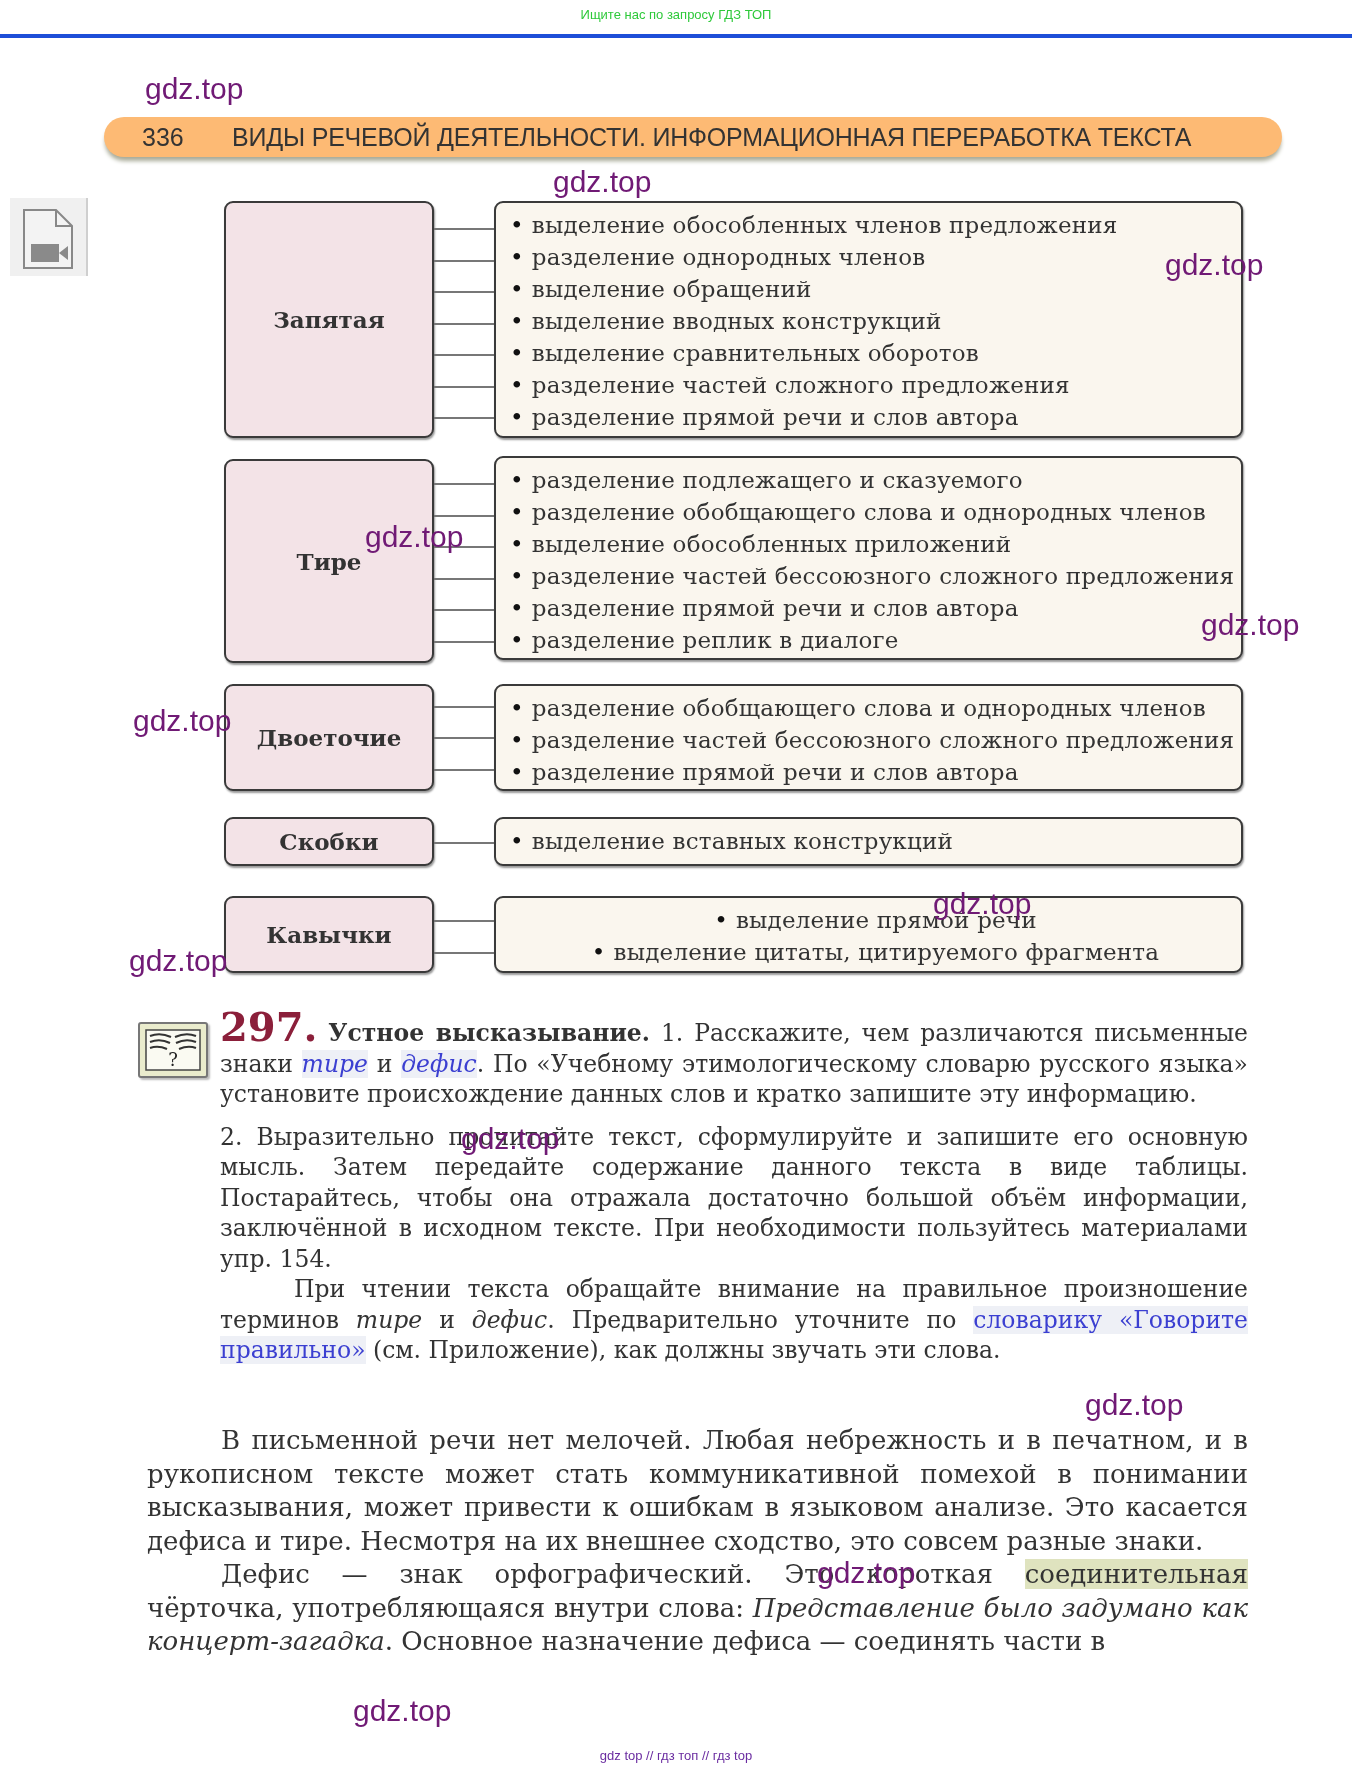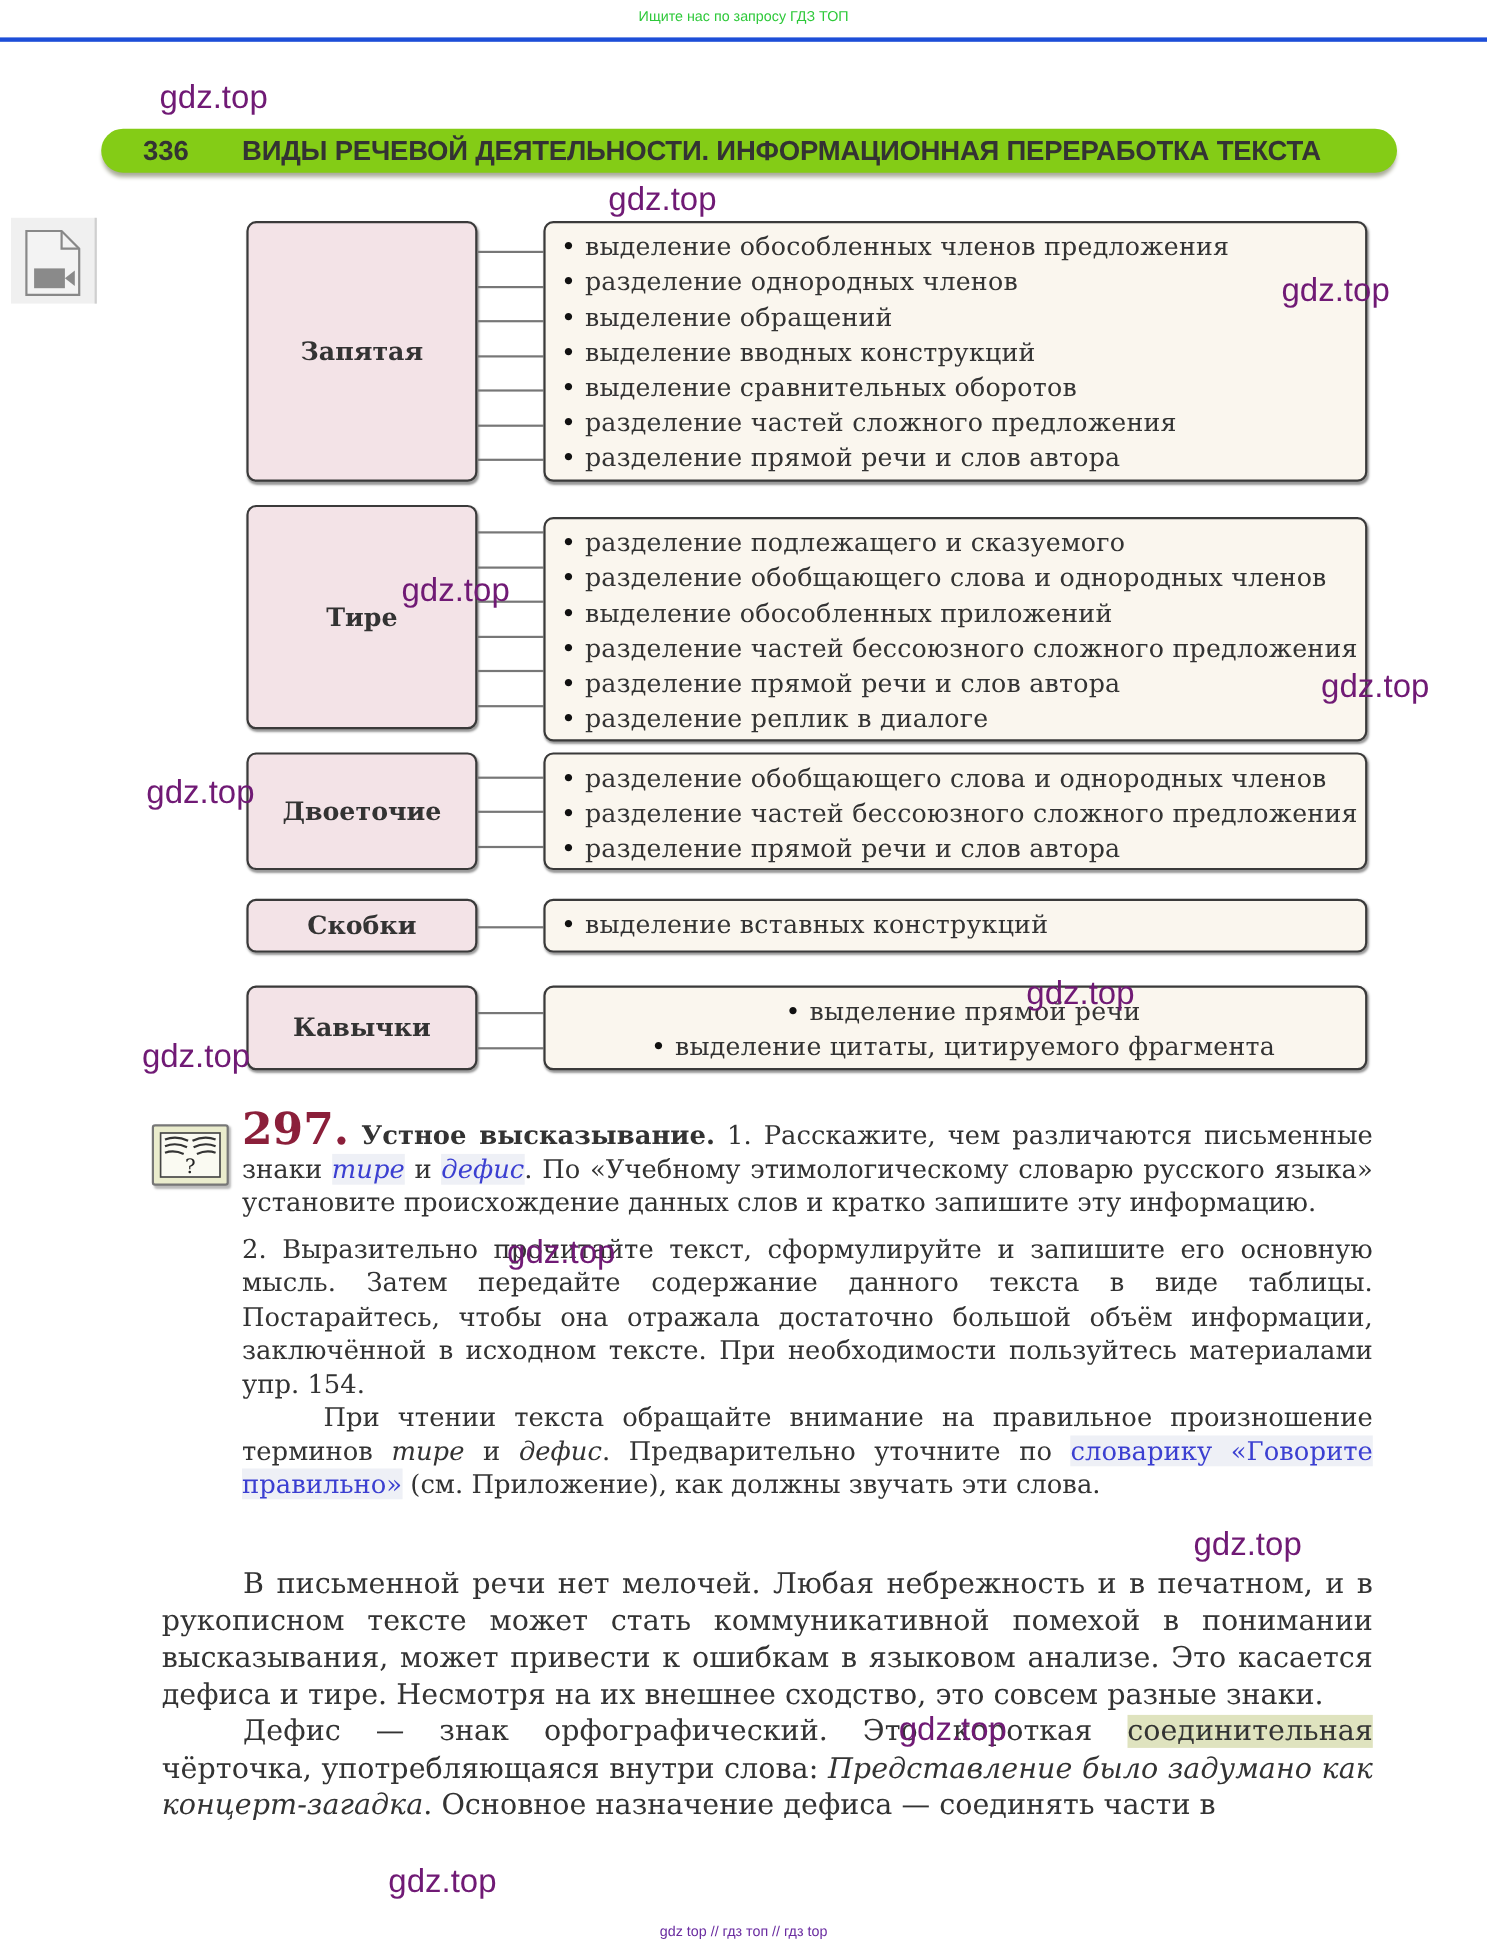--- a/index.html
+++ b/index.html
@@ -1,21 +1,21 @@
 <!DOCTYPE html>
 <html><head>
 <meta charset="utf-8">
 <style>
   html, body { margin:0; padding:0; }
   body { width:1352px; height:1775px; position:relative; background:#ffffff; overflow:hidden; font-family:"DejaVu Serif", serif; color:#2a2a2a; }
   .abs { position:absolute; }
   .topbanner { left:0; top:0; width:1352px; height:34px; border-bottom:4px solid #1d4ed8; }
   .topbanner span { position:absolute; left:0; right:0; top:7px; text-align:center; font-family:"Liberation Sans", sans-serif; font-size:13px; color:#2ec93a; }
   .wm { font-family:"Liberation Sans", sans-serif; font-size:30px; color:#701a75; white-space:nowrap; z-index:10; }
-  .hdrbar { left:92px; top:117px; width:1178px; height:40px; background:#84cc16; border-radius:20px; box-shadow: 0 5px 4px -1px #a9ab98; font-weight: bold; }
+  .hdrbar { left:104px; top:117px; width:1178px; height:40px; background:#fdba74; border-radius:20px; box-shadow: 0 5px 4px -1px #a9ab98; }
   .hdrbar .pg { position:absolute; left:38px; top:6px; font-family:"Liberation Sans", sans-serif; font-size:25px; color:#333; }
   .hdrbar .tt { position:absolute; left:128px; top:6px; font-family:"Liberation Sans", sans-serif; font-size:25px; color:#333; white-space:nowrap; letter-spacing:-0.2px; }
   .vidicon { left:10px; top:198px; width:76px; height:78px; background:#f0f0f0; border-right:2px solid #cfcfcf; }
   .lbox { background:#f3e3e7; border:2.5px solid #3a3a3a; border-radius:9px; box-sizing:border-box; display:flex; align-items:center; justify-content:center; font-weight:bold; font-size:23px; color:#333; box-shadow:1px 2px 2px #999; }
   .rbox { background:#faf6ee; border:2.5px solid #3a3a3a; border-radius:9px; box-sizing:border-box; box-shadow:1px 2px 2px #999; padding:6px 0 0 14px; }
   .rbox .it { font-size:23px; line-height:32px; color:#333; white-space:nowrap; letter-spacing:0.2px; }
   .rbox .it::before { content:"\2022"; margin-right:8px; color:#111; }
   .conn { height:2px; background:#777; }
   .exnum { font-weight:bold; font-size:40px; color:#8b1f3a; }
   .para { font-size:23.5px; line-height:30.5px; color:#333; text-align:justify; }
@@ -74,21 +74,21 @@
 
 <div class="abs lbox" style="left:224px;top:459px;width:210px;height:204px;">Тире</div>
 <div class="abs" style="left:434px;top:459px;width:60px;height:204px;">
   <div class="abs conn" style="left:0;top:24px;width:60px;"></div>
   <div class="abs conn" style="left:0;top:56px;width:60px;"></div>
   <div class="abs conn" style="left:0;top:87px;width:60px;"></div>
   <div class="abs conn" style="left:0;top:119px;width:60px;"></div>
   <div class="abs conn" style="left:0;top:150px;width:60px;"></div>
   <div class="abs conn" style="left:0;top:182px;width:60px;"></div>
 </div>
-<div class="abs rbox" style="left:494px;top:470px;width:749px;height:204px;">
+<div class="abs rbox" style="left:494px;top:456px;width:749px;height:204px;">
   <div class="it">разделение подлежащего и сказуемого</div>
   <div class="it">разделение обобщающего слова и однородных членов</div>
   <div class="it">выделение обособленных приложений</div>
   <div class="it">разделение частей бессоюзного сложного предложения</div>
   <div class="it">разделение прямой речи и слов автора</div>
   <div class="it">разделение реплик в диалоге</div>
 </div>
 <div class="abs wm" style="left:365px;top:520px;">gdz.top</div>
 <div class="abs wm" style="left:1201px;top:608px;">gdz.top</div>
 

